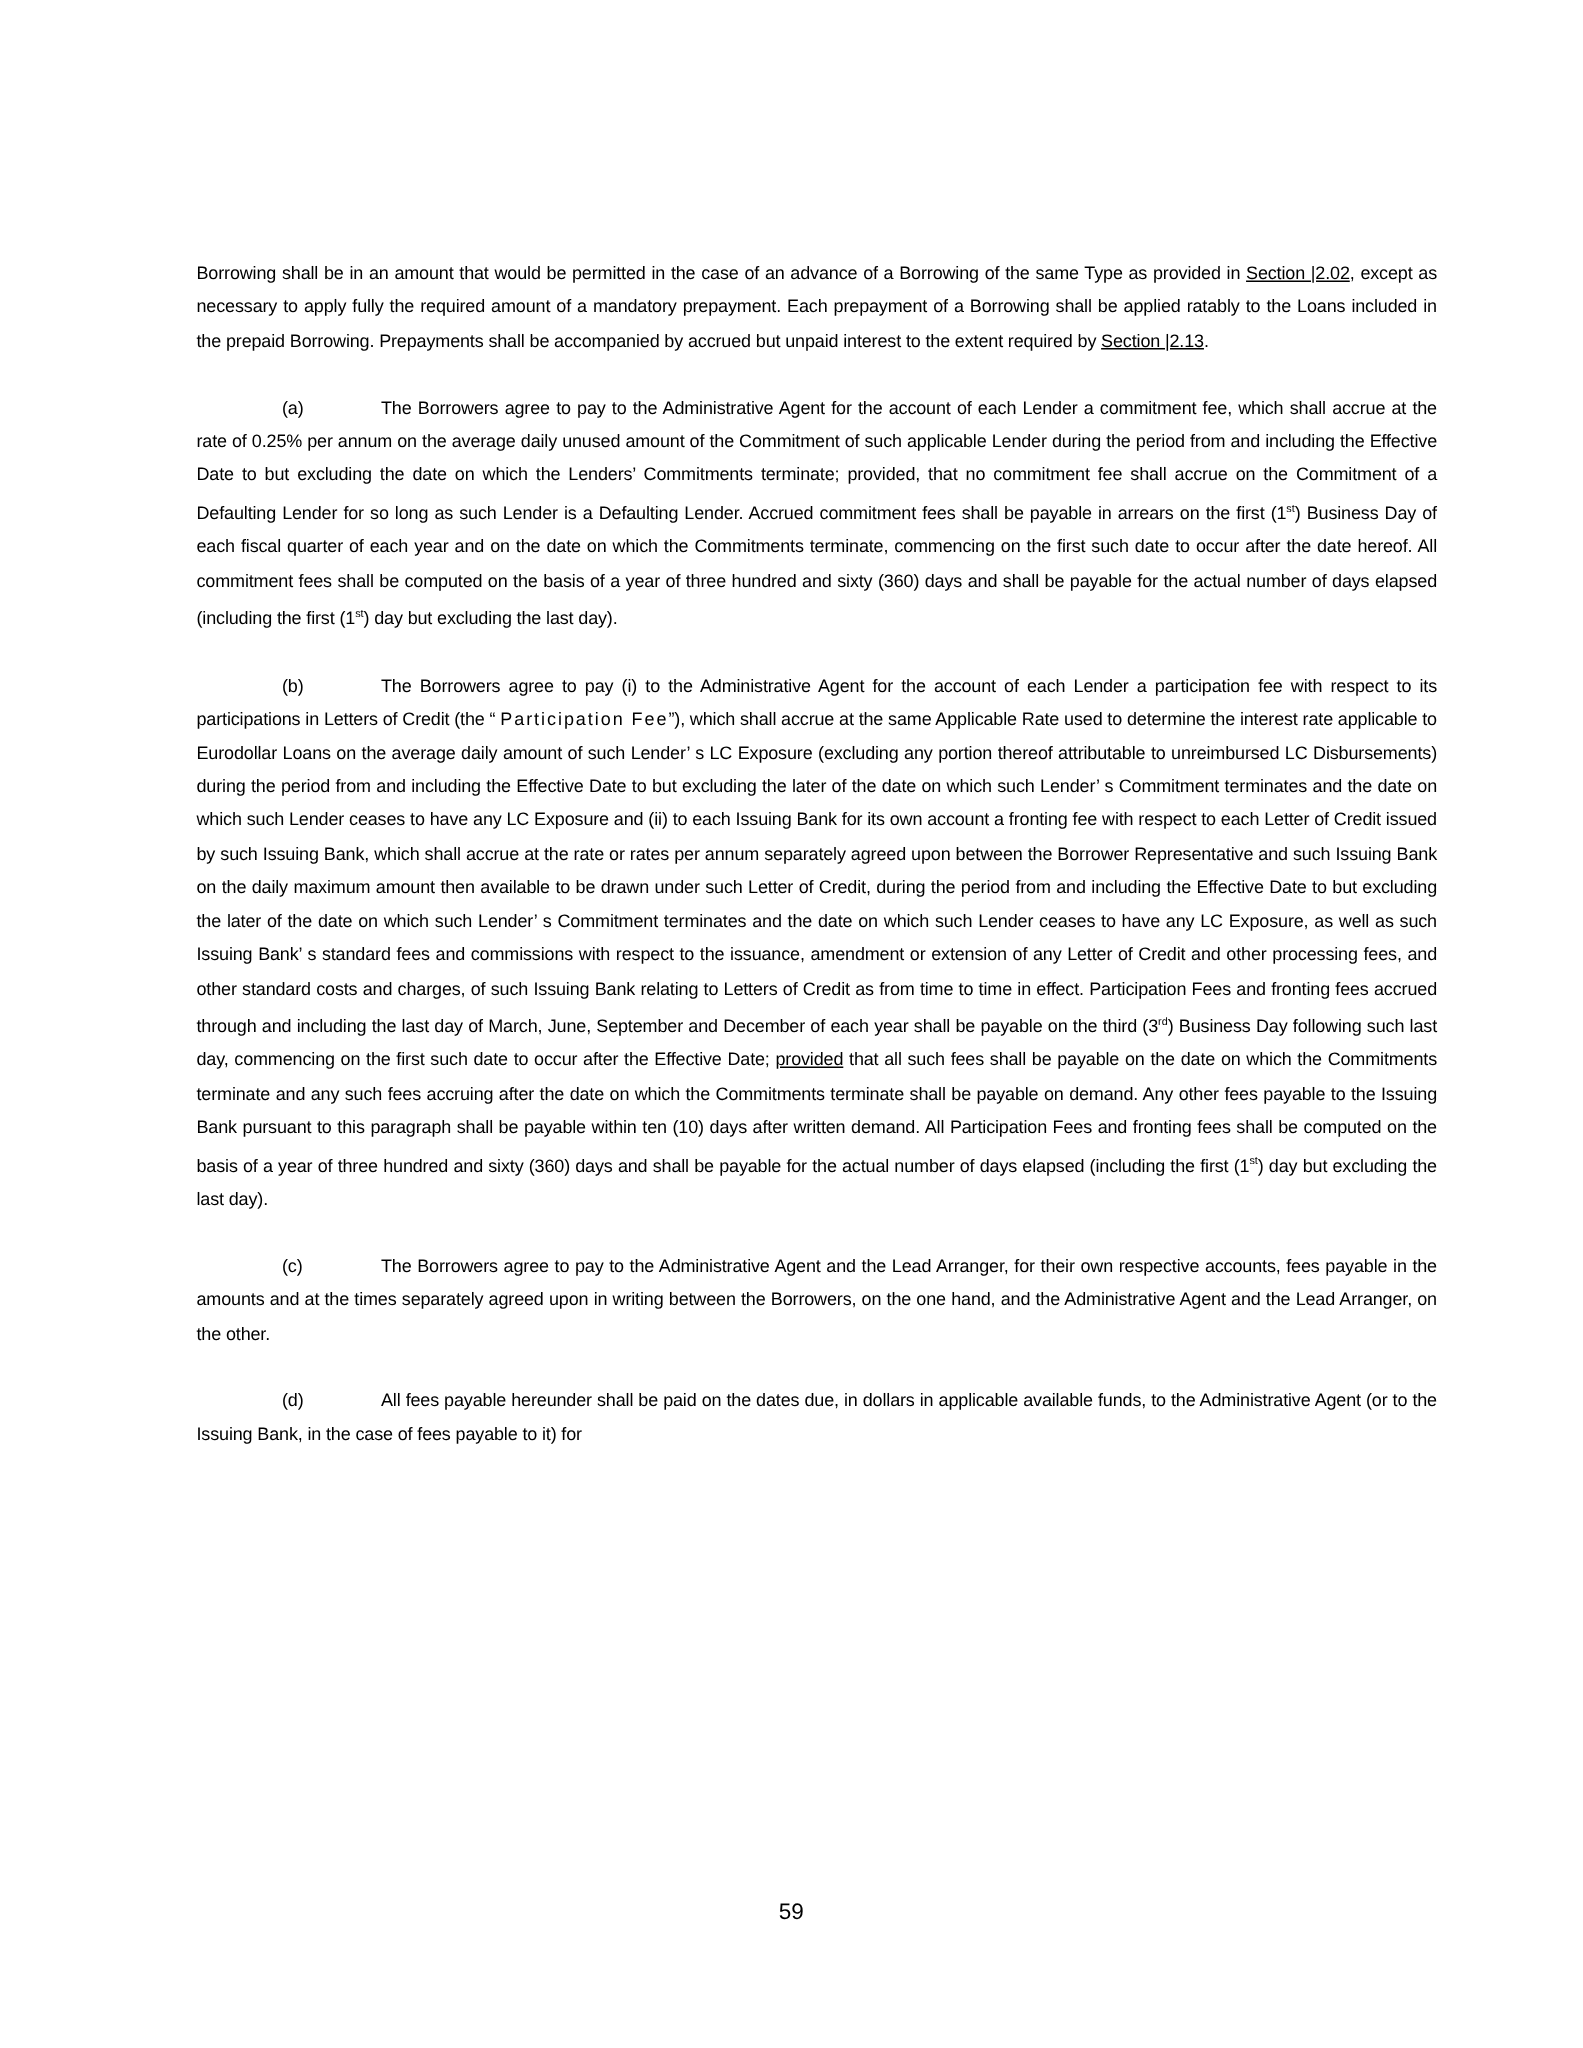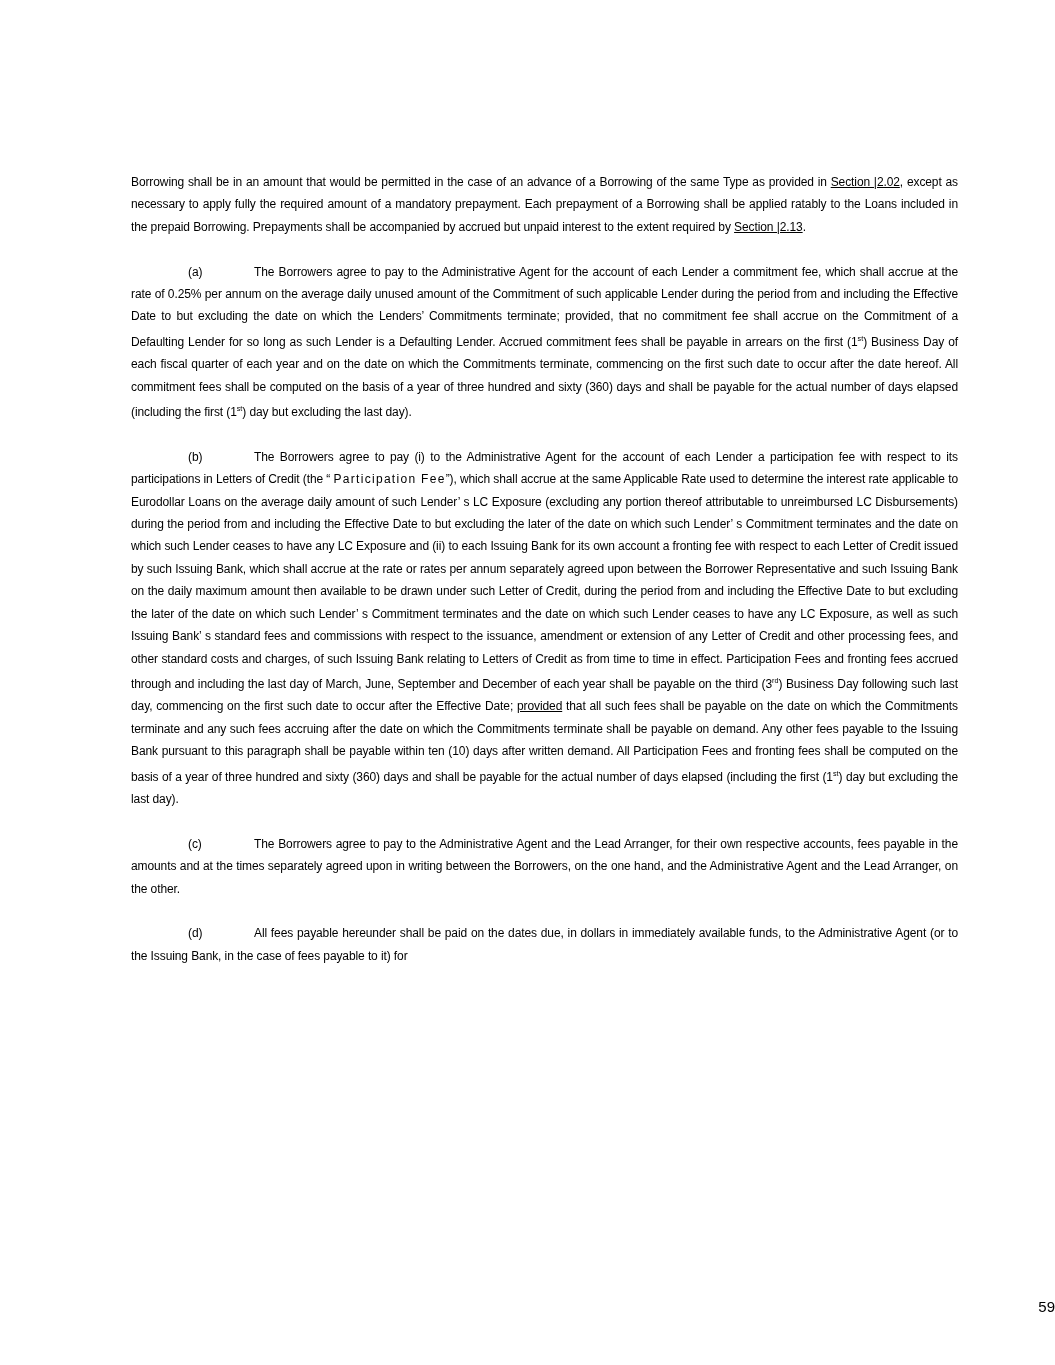--- a/index.html
+++ b/index.html
@@ -30,31 +30,30 @@
   .hpre{letter-spacing:1.2px;}
   .htitle{text-decoration:underline;margin-left:-13px;}
   .u{text-decoration:underline;}
   .sp{letter-spacing:1.3px;}
   .sup{vertical-align:super;font-size:0.6em;letter-spacing:0;}
   .footer{
     position:absolute;
     left:0;
     top:1266px;
     width:100%;
-    text-align:right;
+    text-align:center;
     font-size:15px;
     line-height:18px;
-    margin-top:32px;
   }
 </style>
 </head>
 <body>
 
 <div class="page">
   <div class="content">
       <p class="para"><span>Borrowing shall be in an amount that would be permitted in the case of an advance of a Borrowing of the same Type as provided in </span><span class="u">Section |2.02</span><span>, except as necessary to apply fully the required amount of a mandatory prepayment.  Each prepayment of a Borrowing shall be applied ratably to the Loans included in the prepaid Borrowing.  Prepayments shall be accompanied by accrued but unpaid interest to the extent required by </span><span class="u">Section |2.13</span><span>.</span></p>
       <p class="para indent"><span class="plabel">(a)</span><span>The Borrowers agree to pay to the Administrative Agent for the account of each Lender a commitment fee, which shall accrue at the rate of 0.25% per annum on the average daily unused amount of the Commitment of such applicable Lender during the period from and including the Effective Date to but excluding the date on which the Lenders’  Commitments terminate; provided, that no commitment fee shall accrue on the Commitment of a Defaulting Lender for so long as such Lender is a Defaulting Lender.  Accrued commitment fees shall be payable in arrears on the first (1</span><span class="sup">st</span><span>) Business Day of each fiscal quarter of each year and on the date on which the Commitments terminate, commencing on the first such date to occur after the date hereof.  All commitment fees shall be computed on the basis of a year of three hundred and sixty (360) days and shall be payable for the actual number of days elapsed (including the first (1</span><span class="sup">st</span><span>) day but excluding the last day).</span></p>
       <p class="para indent"><span class="plabel">(b)</span><span>The Borrowers agree to pay (i) to the Administrative Agent for the account of each Lender a participation fee with respect to its participations in Letters of Credit (the “ </span><span class="sp">Participation Fee</span><span>”), which shall accrue at the same Applicable Rate used to determine the interest rate applicable to Eurodollar Loans on the average daily amount of such Lender’ s LC Exposure (excluding any portion thereof attributable to unreimbursed LC Disbursements) during the period from and including the Effective Date to but excluding the later of the date on which such Lender’ s Commitment terminates and the date on which such Lender ceases to have any LC Exposure and (ii) to each Issuing Bank for its own account a fronting fee with respect to each Letter of Credit issued by such Issuing Bank, which shall accrue at the rate or rates per annum separately agreed upon between the Borrower Representative and such Issuing Bank on the daily maximum amount then available to be drawn under such Letter of Credit, during the period from and including the Effective Date to but excluding the later of the date on which such Lender’ s Commitment terminates and the date on which such Lender ceases to have any LC Exposure, as well as such Issuing Bank’ s standard fees and commissions with respect to the issuance, amendment  or extension of any Letter of Credit  and other processing fees, and other standard costs and charges, of such Issuing Bank relating to Letters of Credit as from time to time in effect. Participation Fees and fronting fees accrued through and including the last day of March, June, September and December of each year shall be payable on the third (3</span><span class="sup">rd</span><span>) Business Day following such last day, commencing on the first such date to occur after the Effective Date; </span><span class="u">provided</span><span> that all such fees shall be payable on the date on which the Commitments terminate and any such fees accruing after the date on which the Commitments terminate shall be payable on demand.  Any other fees payable to the Issuing Bank pursuant to this paragraph shall be payable within ten (10) days after written demand. All Participation Fees and fronting fees shall be computed on the basis of a year of three hundred and sixty (360) days and shall be payable for the actual number of days elapsed (including the first (1</span><span class="sup">st</span><span>) day but excluding the last day).</span></p>
       <p class="para indent"><span class="plabel">(c)</span><span>The Borrowers agree to pay to the Administrative Agent and the Lead Arranger, for their own respective accounts, fees payable in the amounts and at the times separately agreed upon in writing between the Borrowers, on the one hand, and the Administrative Agent and the Lead Arranger, on the other.</span></p>
-      <p class="para indent"><span class="plabel">(d)</span><span>All fees payable hereunder shall be paid on the dates due, in dollars in immediately available funds, to the Administrative Agent (or to the Issuing Bank, in the case of fees payable to it) for</span></p>
+      <p class="para indent"><span class="plabel">(d)</span><span>All fees payable hereunder shall be paid on the dates due, in dollars in applicable available funds, to the Administrative Agent (or to the Issuing Bank, in the case of fees payable to it) for</span></p>
     </div>
   <div class="footer">59</div>
 </div>
 
 </body></html>

